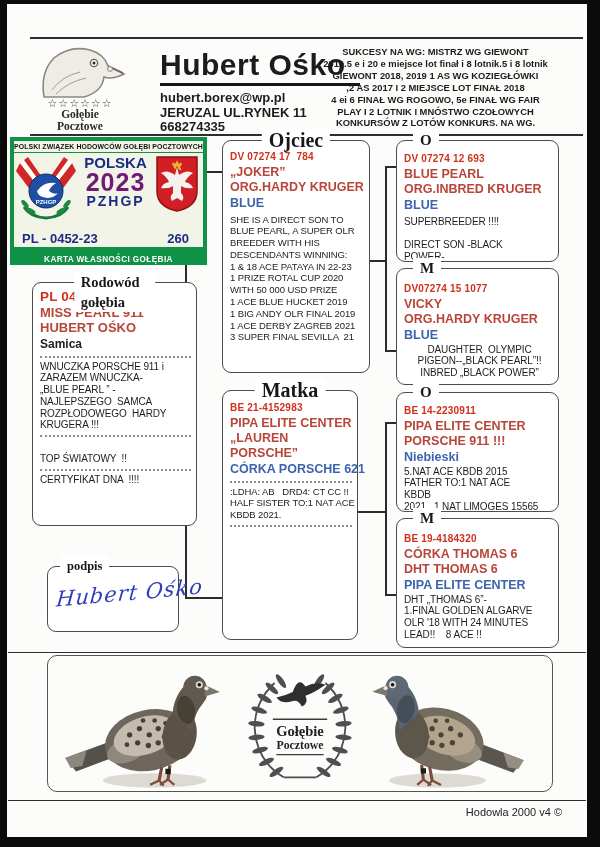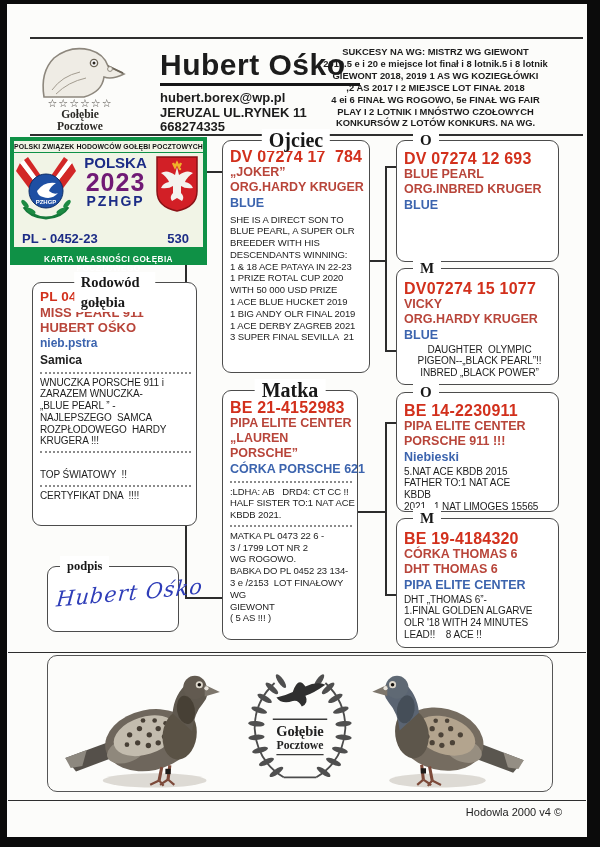--- a/index.html
+++ b/index.html
@@ -41,21 +41,21 @@
                   letter-spacing:.4px; padding-top:8px; }
 
   
   .pbox { position:absolute; background:#fff; border:1.7px solid #4c4c4c; border-radius:9px; z-index:3; }
   .pbox-label { position:absolute; top:-12px; background:#fff; padding:0 7px;
                 font-family:"Liberation Serif", serif; font-weight:bold; color:#181818; }
   .label-center { left:50%; transform:translateX(-50%); font-size:20px; line-height:22px; }
   .label-small-center { left:50%; transform:translateX(-50%); font-size:14.5px; line-height:20px; top:-11px;}
   .label-left { left:16px; font-size:15px; line-height:20px; top:-11px; }
   .pbox-content { padding:6px 3px 0 7px; }
-  .ring { font-size:16px; font-weight:bold; color:#d2301c; line-height:15.5px; letter-spacing:.2px; white-space:pre;}
+  .ring { font-size:10px; font-weight:bold; color:#d2301c; line-height:15.5px; letter-spacing:.2px; white-space:pre;}
   .redline { font-size:12.5px; font-weight:bold; color:#b8453a; line-height:15px; white-space:pre-line; }
   .blueline { font-size:12.5px; font-weight:bold; color:#3c64ae; line-height:15px; margin-top:1px; white-space:pre;}
   .blueline.light { font-weight:600; }
   .sexline { font-size:12px; font-weight:600; color:#222; line-height:15px; margin-top:2px; }
   .desc { font-size:9.5px; color:#1d1d1d; line-height:11.8px; margin-top:3px;
           white-space:pre; letter-spacing:-.1px; }
   .dotsep { border-top:2px dotted #8b8b8b; margin:4px 2px 3px 0; height:0; }
 
   
   .cline { position:absolute; background:#2c2c2c; z-index:1; }
@@ -159,33 +159,32 @@
         </div>
         <svg width="44" height="58" viewBox="0 0 44 58">
           <path d="M2,2 H42 V36 Q42,52 22,56 Q2,52 2,36 Z" fill="#d21f26" stroke="#8a1216" stroke-width="1.5"></path>
           <path d="M22,12 L24,20 Q32,14 38,18 Q32,22 30,27 Q36,28 38,33 Q30,34 26,31 L26,38 Q30,42 27,46 L22,43 L17,46 Q14,42 18,38 L18,31 Q14,34 6,33 Q8,28 14,27 Q12,22 6,18 Q12,14 20,20 Z" fill="#f4f2ee"></path>
           <path d="M18,8 L20,12 L22,8 L24,12 L26,8" stroke="#f0b429" stroke-width="2.4" fill="none"></path>
           <circle cx="25" cy="14" r="1.2" fill="#f0b429"></circle>
         </svg>
       </div>
       <div class="card-rings">
         <span>PL - 0452-23</span>
-        <span>530</span>
+        <span>260</span>
       </div>
     </div>
     <div class="card-caption">KARTA  WŁASNOŚCI GOŁĘBIA POCZTOWEGO</div>
   </div>
 
   <div class="pbox" style="left:32px; top:282px; width:165px; height:244px;">
     <span class="pbox-label label-small-center">Rodowód gołębia</span>
     <div class="pbox-content">
       <div class="ring" style="font-size:13.5px;">PL 0452 23 290</div>
       <div class="redline" style="font-size:13px;">MISS PEARL 911</div>
       <div class="redline" style="font-size:13px;">HUBERT OŚKO</div>
-      <div class="blueline light" style="font-size:12px;">nieb.pstra</div>
       <div class="sexline">Samica</div>
       <div class="dotsep"></div>
       <div class="desc" style="font-size:10px; margin-top:0;">WNUCZKA PORSCHE 911 i
 ZARAZEM WNUCZKA-
 „BLUE PEARL ” -
 NAJLEPSZEGO  SAMCA
 ROZPŁODOWEGO  HARDY
 KRUGERA !!!</div>
       <div class="dotsep"></div>
       <div class="desc" style="font-size:10px; margin-top:16px;">TOP ŚWIATOWY  !!</div>
@@ -220,38 +219,34 @@
     <div class="pbox-content" style="padding-top:9px;">
       <div class="ring">BE 21-4152983</div>
       <div class="redline">PIPA ELITE CENTER
 „LAUREN PORSCHE”</div>
       <div class="blueline">CÓRKA PORSCHE 621</div>
       <div class="dotsep"></div>
       <div class="desc" style="margin-top:0;">:LDHA: AB   DRD4: CT CC !!
 HALF SISTER TO:1 NAT ACE
 KBDB 2021.</div>
       <div class="dotsep"></div>
-      <div class="desc" style="margin-top:0;">MATKA PL 0473 22 6 -
-3 / 1799 LOT NR 2
-WG ROGOWO.
-BABKA DO PL 0452 23 134-
-3 e /2153  LOT FINAŁOWY
-WG
-GIEWONT
-( 5 AS !!! )</div>
     </div>
   </div>
 
   <div class="pbox" style="left:396px; top:140px; width:163px; height:122px;">
     <span class="pbox-label label-left">O</span>
     <div class="pbox-content" style="padding-top:10px;">
       <div class="ring">DV 07274 12 693</div>
       <div class="redline">BLUE PEARL
 ORG.INBRED KRUGER</div>
       <div class="blueline">BLUE</div>
+      <div class="desc" style="font-size:10px;">SUPERBREEDER !!!!
+
+DIRECT SON -BLACK
+POWER-</div>
     </div>
   </div>
 
   <div class="pbox" style="left:396px; top:268px; width:163px; height:117px;">
     <span class="pbox-label label-left">M</span>
     <div class="pbox-content" style="padding-top:12px;">
       <div class="ring">DV07274 15 1077</div>
       <div class="redline">VICKY
 ORG.HARDY KRUGER</div>
       <div class="blueline">BLUE</div>

